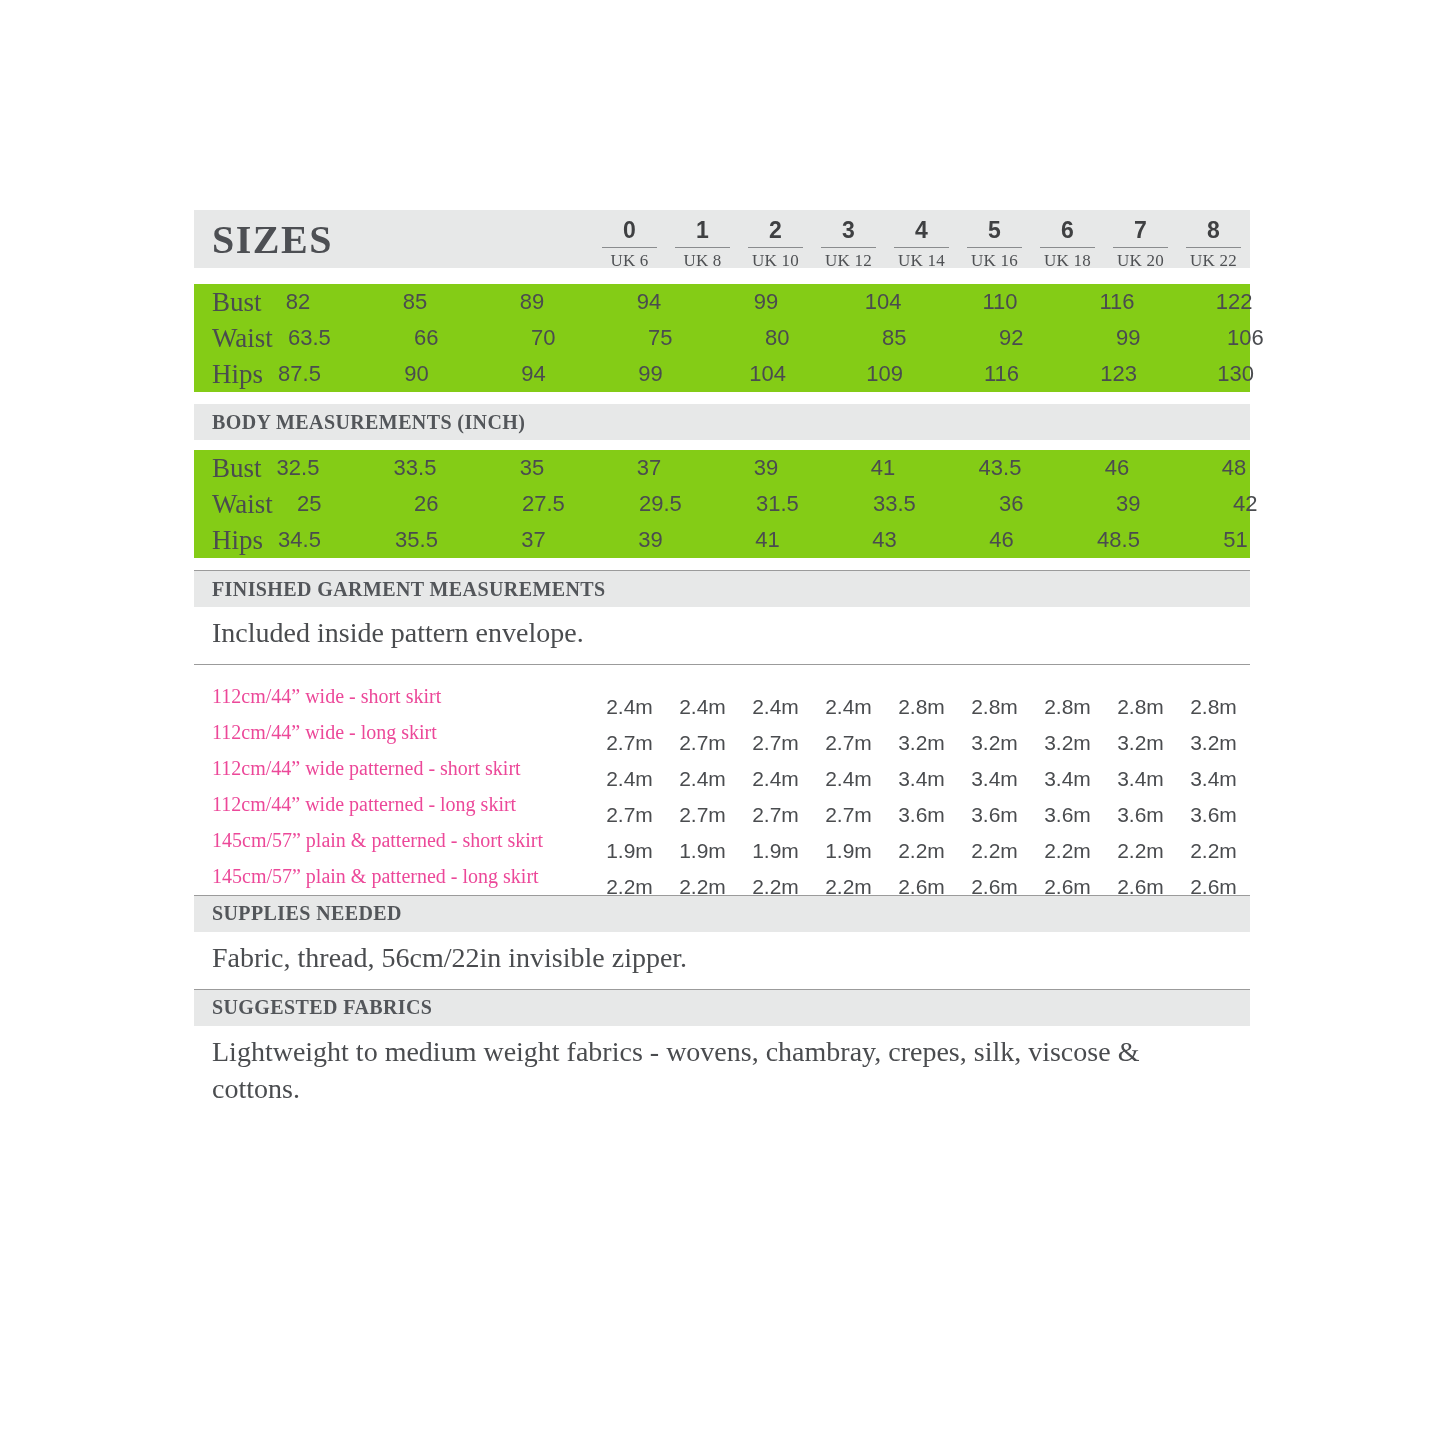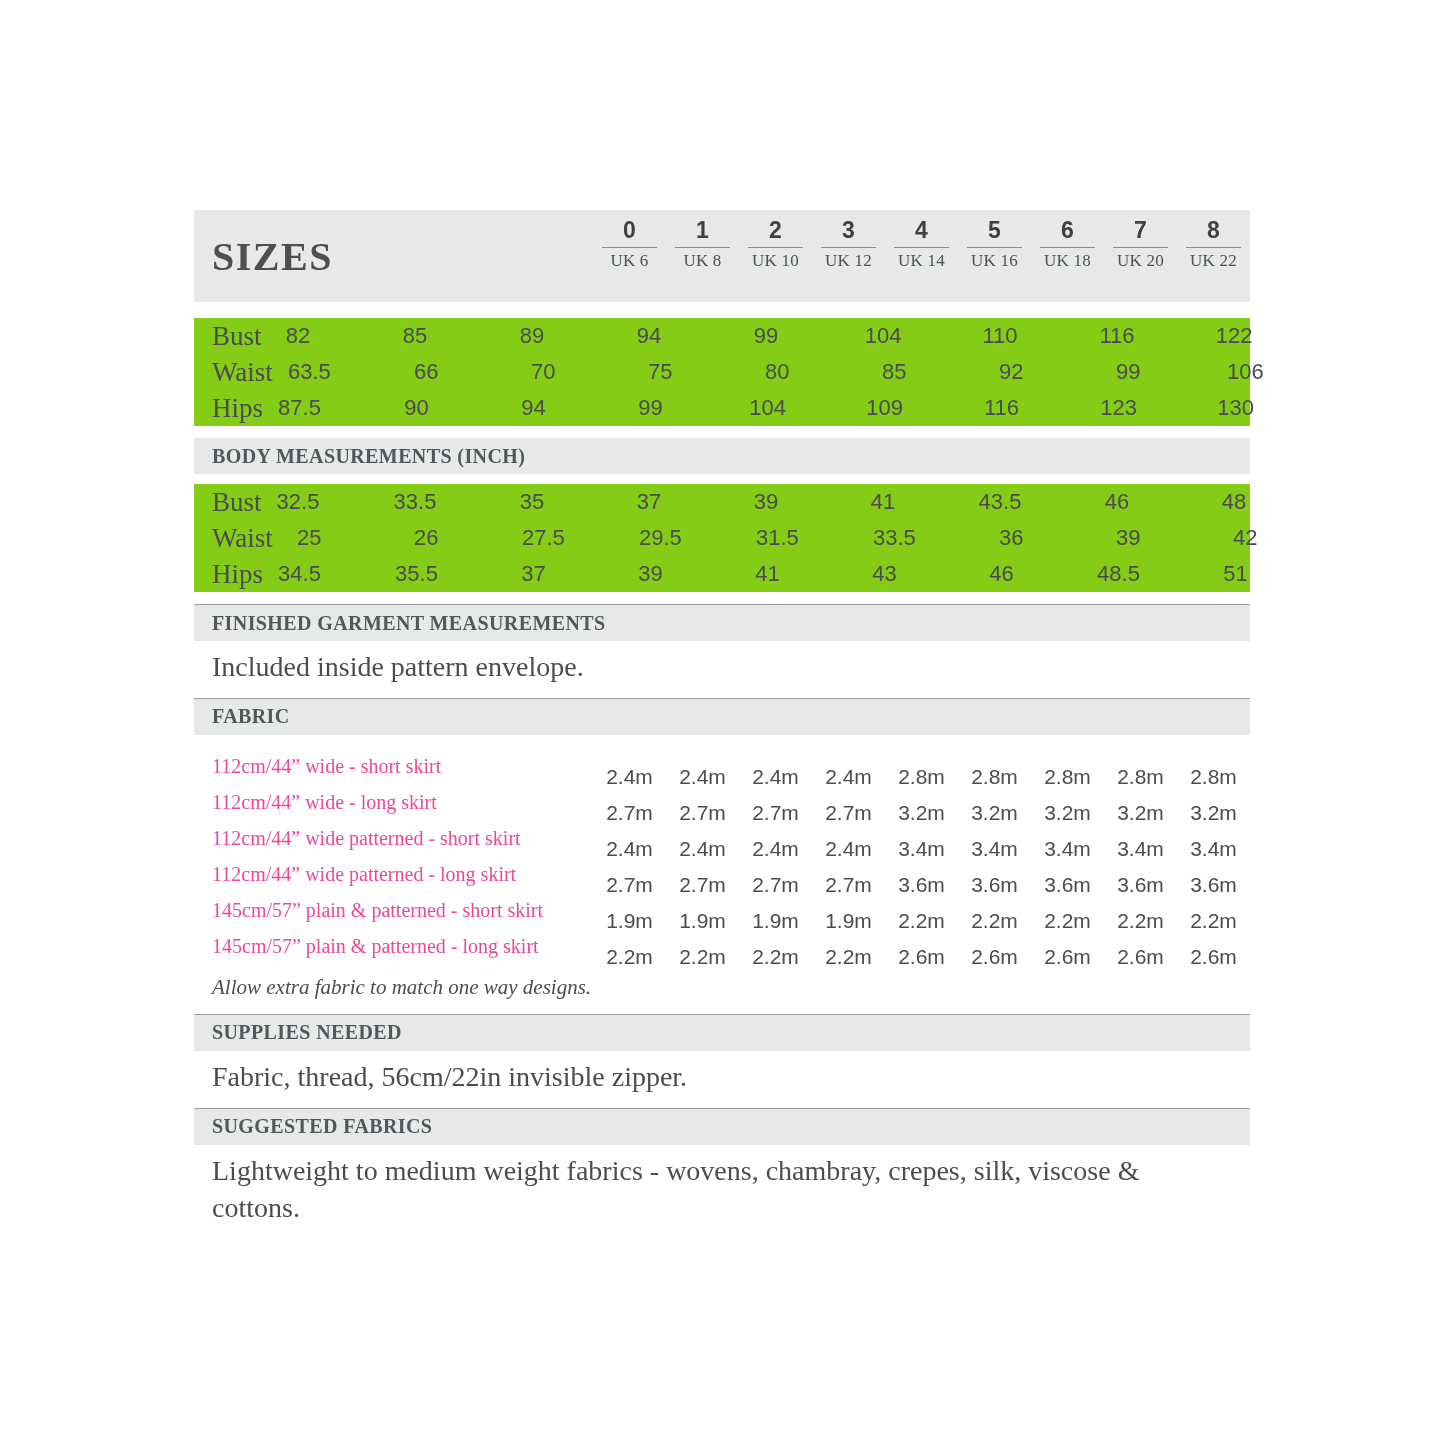--- a/index.html
+++ b/index.html
@@ -39,21 +39,21 @@
     font-family: "Liberation Serif", "DejaVu Serif", serif;
     font-weight: bold;
     font-size: 20px;
     letter-spacing: 0.4px;
     color: #53565a;
   }
 
   
   .sizes-header {
     background: #e7e8e8;
-    height: 92px;
+    height: 58px;
     display: flex;
     align-items: stretch;
     position: relative;
   }
   .sizes-title {
     font-family: "Liberation Serif", "DejaVu Serif", serif;
     font-weight: bold;
     font-size: 40px;
     letter-spacing: 1.5px;
     color: #4d4f53;
@@ -333,23 +333,20 @@
     <div class="pad-bot"></div>
   </div>
 
   <div class="rule"></div>
   <div class="section-head">
     <span class="label">FINISHED GARMENT MEASUREMENTS</span>
   </div>
   <div class="text-line">Included inside pattern envelope.</div>
 
   <div class="rule"></div>
-  <div class="section-head">
-    <span class="label">FABRIC</span>
-  </div>
   <div class="fabric-block">
 
     <div class="fabric-row">
       <span class="row-label">112cm/44” wide - short skirt</span>
       <span class="vals">
         <span class="cell">2.4m</span>
         <span class="cell">2.4m</span>
         <span class="cell">2.4m</span>
         <span class="cell">2.4m</span>
         <span class="cell">2.8m</span>
@@ -428,21 +425,20 @@
         <span class="cell">2.2m</span>
         <span class="cell">2.2m</span>
         <span class="cell">2.6m</span>
         <span class="cell">2.6m</span>
         <span class="cell">2.6m</span>
         <span class="cell">2.6m</span>
         <span class="cell">2.6m</span>
       </span>
     </div>
 
-    <div class="fabric-note">Allow extra fabric to match one way designs.</div>
   </div>
 
   <div class="rule"></div>
   <div class="section-head">
     <span class="label">SUPPLIES NEEDED</span>
   </div>
   <div class="text-line">Fabric, thread, 56cm/22in invisible zipper.</div>
 
   <div class="rule"></div>
   <div class="section-head">

